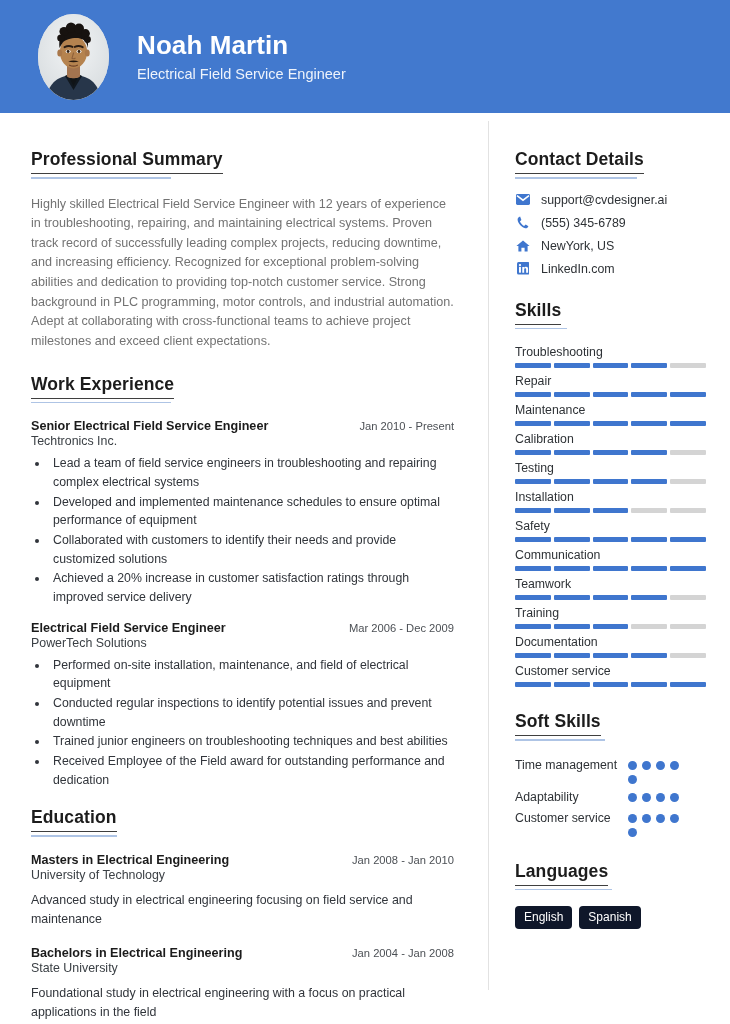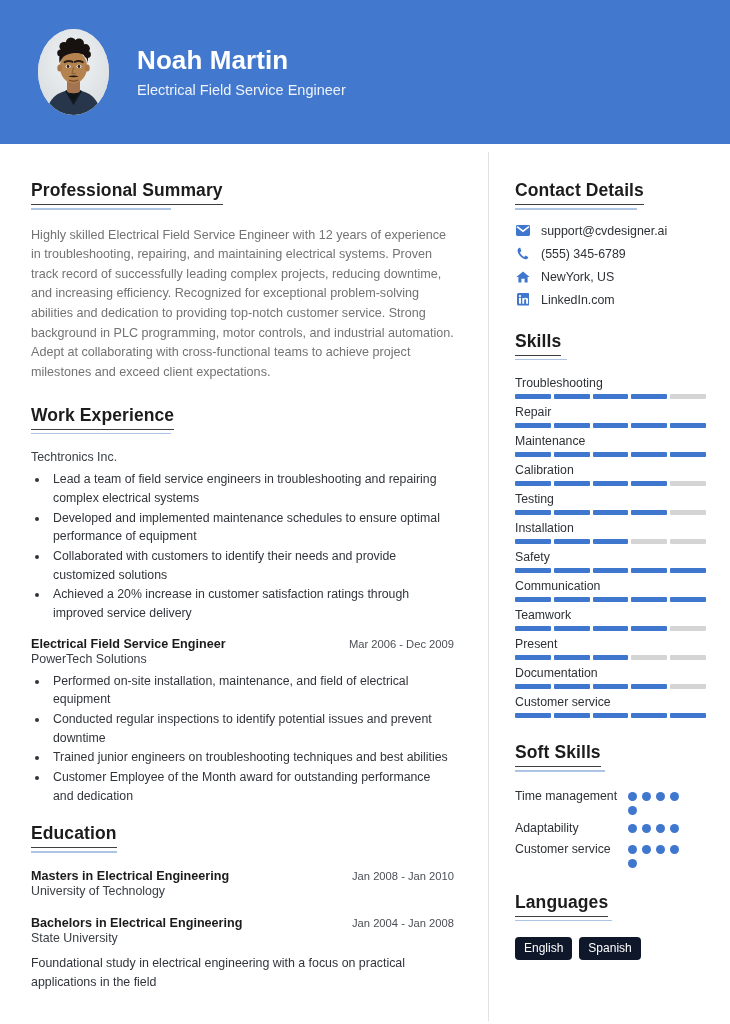--- a/index.html
+++ b/index.html
@@ -13,21 +13,21 @@
   .page {
     position: relative;
     width: 730px;
     height: 1024px;
     background: #ffffff;
     overflow: hidden;
   }
 
   
   .header {
-    height: 144px;
+    height: 113px;
     background: #4279ce;
     display: flex;
     align-items: center;
     padding-left: 38px;
   }
   .avatar {
     width: 71px;
     height: 86px;
     border-radius: 50%;
     overflow: hidden;
@@ -293,56 +293,61 @@
         <p class="summary">Highly skilled Electrical Field Service Engineer with 12 years of experience in troubleshooting, repairing, and maintaining electrical systems. Proven track record of successfully leading complex projects, reducing downtime, and increasing efficiency. Recognized for exceptional problem-solving abilities and dedication to providing top-notch customer service. Strong background in PLC programming, motor controls, and industrial automation. Adept at collaborating with cross-functional teams to achieve project milestones and exceed client expectations.</p>
       </div>
 
       <div class="sec-block exp">
         <div class="sec-head-wrap left">
           <div class="sec-head">Work Experience</div>
           <div class="rule rule-sm"></div>
         </div>
 
         <div class="entry">
+          <div class="entry-top">
+            <span class="entry-title">Senior Electrical Field Service Engineer</span>
+            <span class="entry-date">Jan 2010 - Present</span>
+          </div>
           <div class="entry-org">Techtronics Inc.</div>
           <ul class="bullets">
             <li>Lead a team of field service engineers in troubleshooting and repairing complex electrical systems</li>
             <li>Developed and implemented maintenance schedules to ensure optimal performance of equipment</li>
             <li>Collaborated with customers to identify their needs and provide customized solutions</li>
             <li>Achieved a 20% increase in customer satisfaction ratings through improved service delivery</li>
           </ul>
         </div>
 
         <div class="entry">
           <div class="entry-top">
             <span class="entry-title">Electrical Field Service Engineer</span>
             <span class="entry-date">Mar 2006 - Dec 2009</span>
           </div>
           <div class="entry-org">PowerTech Solutions</div>
           <ul class="bullets">
             <li>Performed on-site installation, maintenance, and field of electrical equipment</li>
             <li>Conducted regular inspections to identify potential issues and prevent downtime</li>
             <li>Trained junior engineers on troubleshooting techniques and best abilities</li>
-            <li>Customer Employee of the Month award for outstanding performance and dedication</li>
+            <li>Received Employee of the Field award for outstanding performance and dedication</li>
           </ul>
         </div>
       </div>
 
       <div class="sec-block">
         <div class="sec-head-wrap left">
           <div class="sec-head">Education</div>
           <div class="rule" style="width:86px"></div>
         </div>
 
         <div class="entry">
           <div class="entry-top">
             <span class="entry-title">Masters in Electrical Engineering</span>
             <span class="entry-date">Jan 2008 - Jan 2010</span>
           </div>
           <div class="entry-org">University of Technology</div>
+          <div class="entry-desc">Advanced study in electrical engineering focusing on field service and maintenance</div>
         </div>
 
         <div class="entry" style="margin-top:18px">
           <div class="entry-top">
             <span class="entry-title">Bachelors in Electrical Engineering</span>
             <span class="entry-date">Jan 2004 - Jan 2008</span>
           </div>
           <div class="entry-org">State University</div>
           <div class="entry-desc">Foundational study in electrical engineering with a focus on practical applications in the field</div>
         </div>
@@ -489,21 +494,21 @@
               <div class="skill-name">Teamwork</div>
               <div class="skill-bar">
                 <span class="seg on"></span>
                 <span class="seg on"></span>
                 <span class="seg on"></span>
                 <span class="seg on"></span>
                 <span class="seg"></span>
               </div>
             </div>
             <div class="skill-row">
-              <div class="skill-name">Present</div>
+              <div class="skill-name">Training</div>
               <div class="skill-bar">
                 <span class="seg on"></span>
                 <span class="seg on"></span>
                 <span class="seg on"></span>
                 <span class="seg"></span>
                 <span class="seg"></span>
               </div>
             </div>
             <div class="skill-row">
               <div class="skill-name">Documentation</div>

